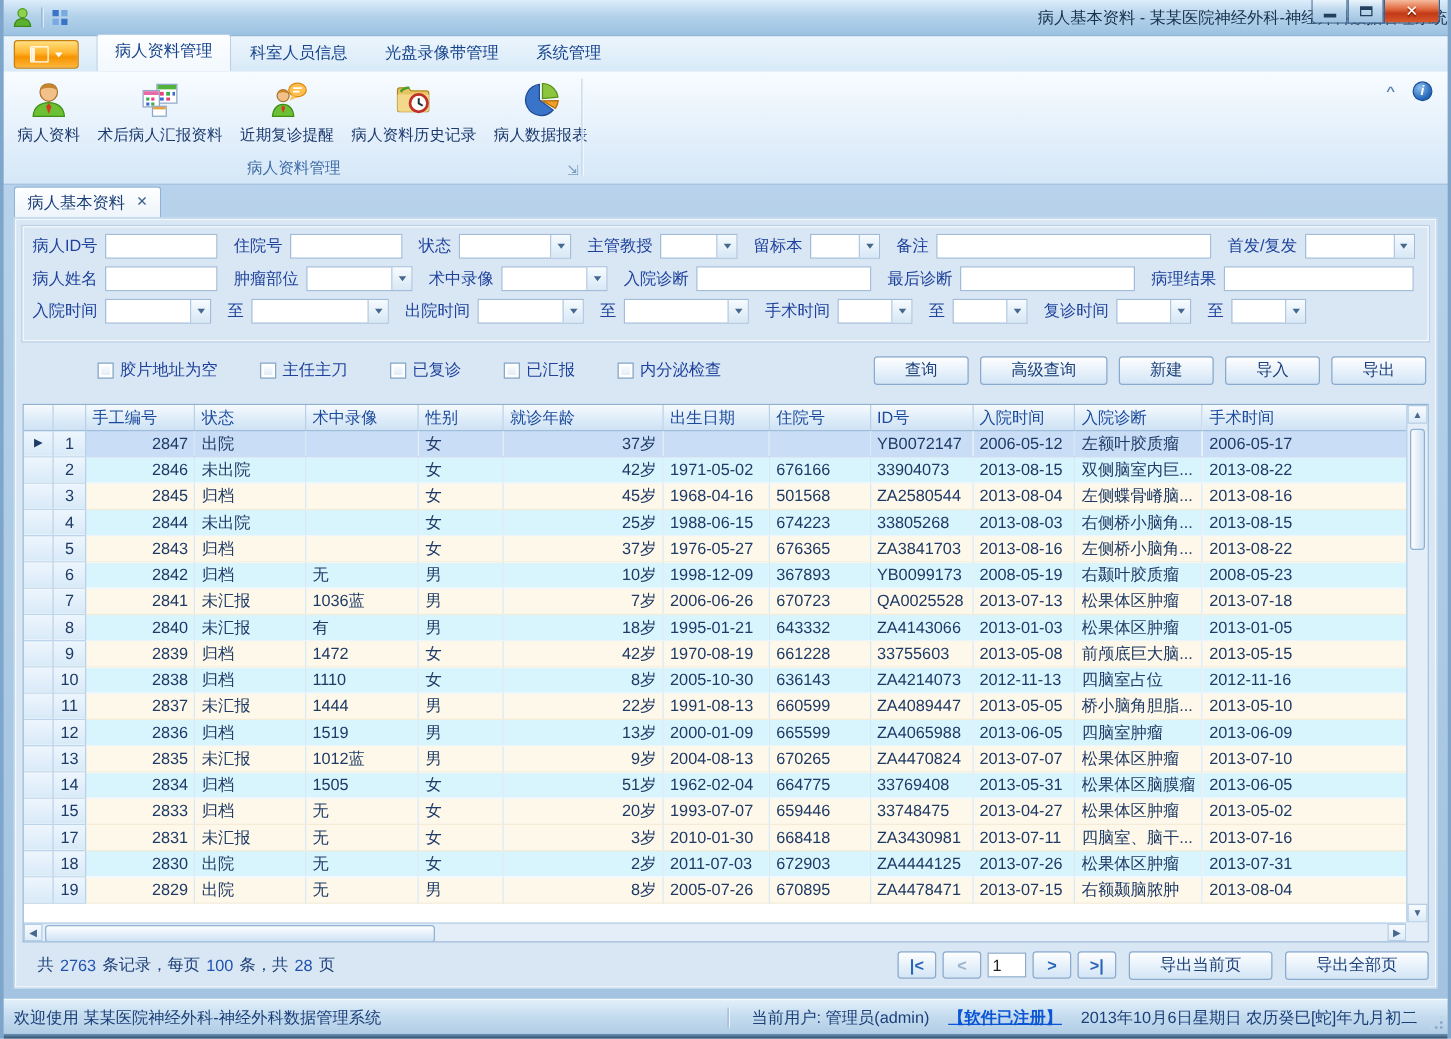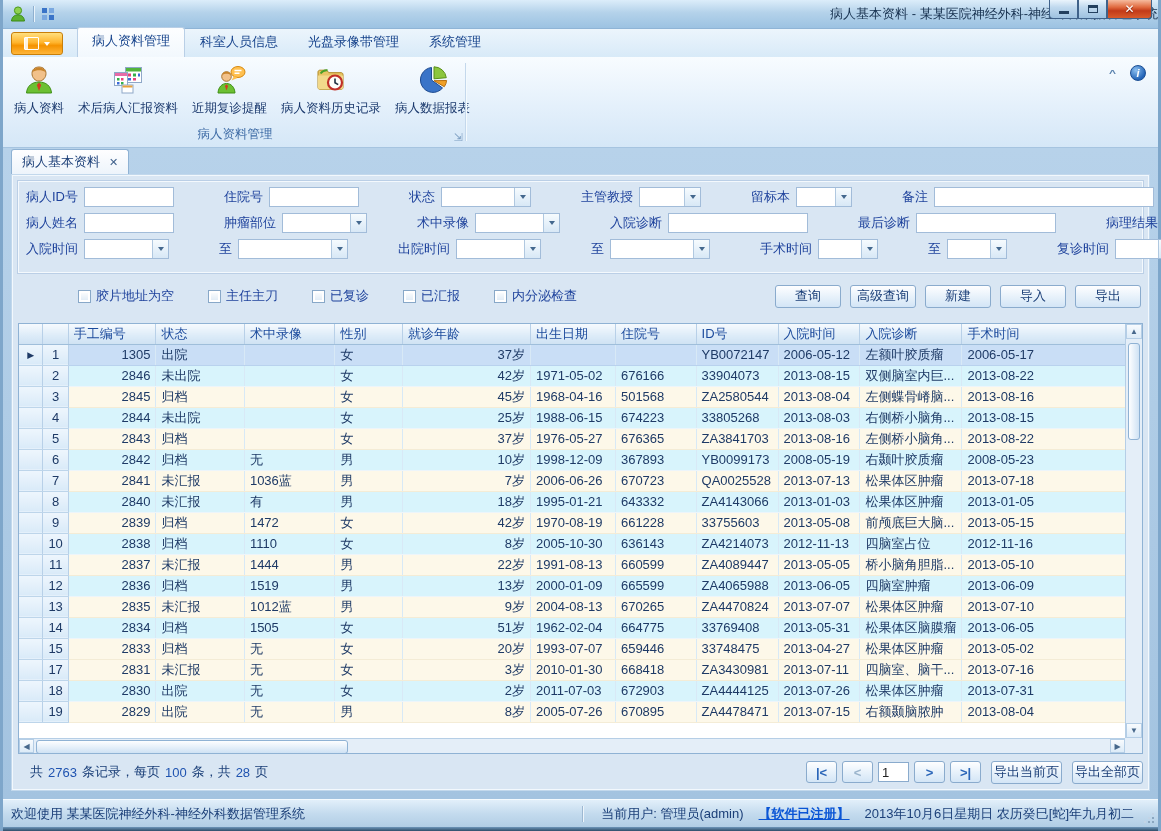--- a/index.html
+++ b/index.html
@@ -61,37 +61,37 @@
   .doctab{height:25px;box-sizing:border-box;margin-left:8px;padding:0 10px;display:flex;align-items:center;gap:9px;
           background:linear-gradient(#fefeff,#edf4fb);border:1px solid #8fb2d4;border-bottom:none;
           border-radius:3px 3px 0 0;color:#1b3f78;}
   .tab-close{color:#3f618c;font-weight:bold;font-size:11px;line-height:1;}
 
   
   .page{flex:1;margin:0 8px 8px;position:relative;background:#d9e6f3;
         border:1px solid #c2d8ec;box-shadow:inset 0 0 0 1px #f2f8fd;min-height:0;}
   .filterbox{position:absolute;left:6px;right:6px;top:6px;height:90px;
              border:1px solid #f4f9fd;box-shadow:0 0 0 1px rgba(150,180,215,.45);}
-  .frow{position:absolute;left:14px;right:10px;height:20px;display:flex;align-items:flex-end;gap:37px;}
+  .frow{position:absolute;left:14px;right:10px;height:20px;display:flex;align-items:flex-end;}
   .frow0{top:12px}.frow1{top:38px}.frow2{top:64px}
   .fgroup{display:flex;align-items:center;margin-right:13px;}
   .flabel{color:#1e429c;margin-right:6px;white-space:nowrap;}
   .tin{height:20px;box-sizing:border-box;border:1px solid #a2bcd9;background:#fff;padding:0 3px;font:inherit;color:#222;}
   .tcombo{height:20px;box-sizing:border-box;border:1px solid #a2bcd9;background:#fff;display:inline-flex;justify-content:flex-end;}
   .cbtn{width:16px;height:100%;box-sizing:border-box;border-left:1px solid #b0c8e0;
         background:linear-gradient(#f6fbfe,#d8e8f6);display:flex;align-items:center;justify-content:center;}
   .carrow{width:0;height:0;border-left:3.5px solid transparent;border-right:3.5px solid transparent;border-top:4px solid #44688e;}
 
   .chkrow{position:absolute;left:14px;right:8px;top:108px;height:26px;display:flex;align-items:center;padding-left:52px;}
   .chk{display:flex;align-items:center;margin-right:34px;}
   .ckbox{width:13px;height:13px;box-sizing:border-box;border:1px solid #88a8c8;margin-right:5px;
          background:linear-gradient(#ffffff,#dce9f5);box-shadow:inset 0 0 0 2px #fff;}
   .cklabel{color:#1e429c;white-space:nowrap;}
   .actions{margin-left:auto;display:flex;gap:9px;}
-  .abtn{height:23px;min-width:66px;padding:0 2px;border:1px solid #8aabcd;border-radius:3px;font:inherit;color:#1b3f78;
+  .abtn{height:23px;min-width:66px;padding:0 24px;border:1px solid #8aabcd;border-radius:3px;font:inherit;color:#1b3f78;
         background:linear-gradient(#fefeff,#eaf3fb 45%,#d3e5f6);white-space:nowrap;}
 
   
   .gridwrap{position:absolute;left:6px;right:6px;top:148px;bottom:36px;background:#fff;
             border:1px solid #8fb2d4;overflow:hidden;}
   table.grid{border-collapse:collapse;table-layout:fixed;}
   table.grid th{height:20px;box-sizing:border-box;padding:0 5px;font-weight:normal;text-align:left;color:#1b4a9c;
      background:linear-gradient(#f6fafe,#dcebf8 60%,#cfe2f3);border-right:1px solid #b8d0e8;border-bottom:1px solid #9fbeda;
      white-space:nowrap;overflow:hidden;}
   table.grid td{height:20px;box-sizing:content-box;padding:0 5px;white-space:nowrap;overflow:hidden;color:#1e3a66;}
@@ -493,21 +493,21 @@
                 <th>ID号</th>
                 <th>入院时间</th>
                 <th>入院诊断</th>
                 <th>手术时间</th>
               </tr>
             </thead>
             <tbody>
               <tr class="sel">
                 <td class="ind">▶</td>
                 <td class="num">1</td>
-                <td class="cell ra">1305</td>
+                <td class="cell ra">2847</td>
                 <td class="cell">出院</td>
                 <td class="cell"></td>
                 <td class="cell">女</td>
                 <td class="cell ra">37岁</td>
                 <td class="cell"></td>
                 <td class="cell"></td>
                 <td class="cell">YB0072147</td>
                 <td class="cell">2006-05-12</td>
                 <td class="cell">左额叶胶质瘤</td>
                 <td class="cell">2006-05-17</td>

